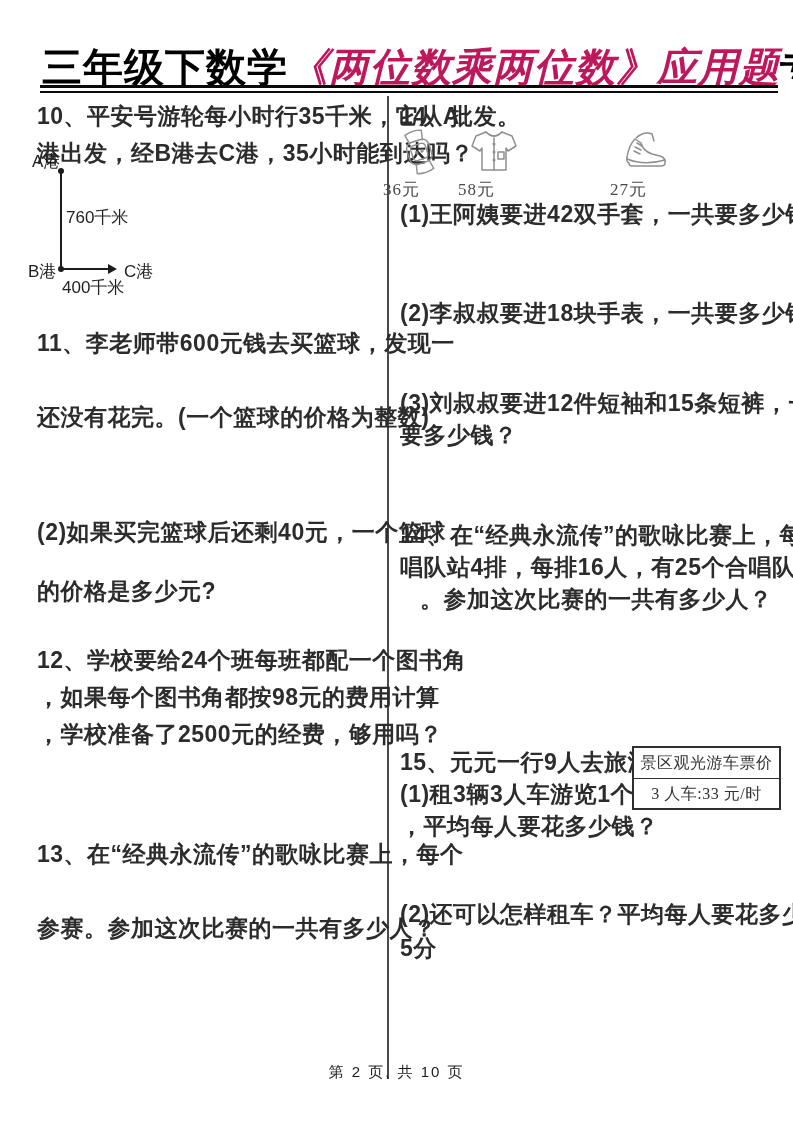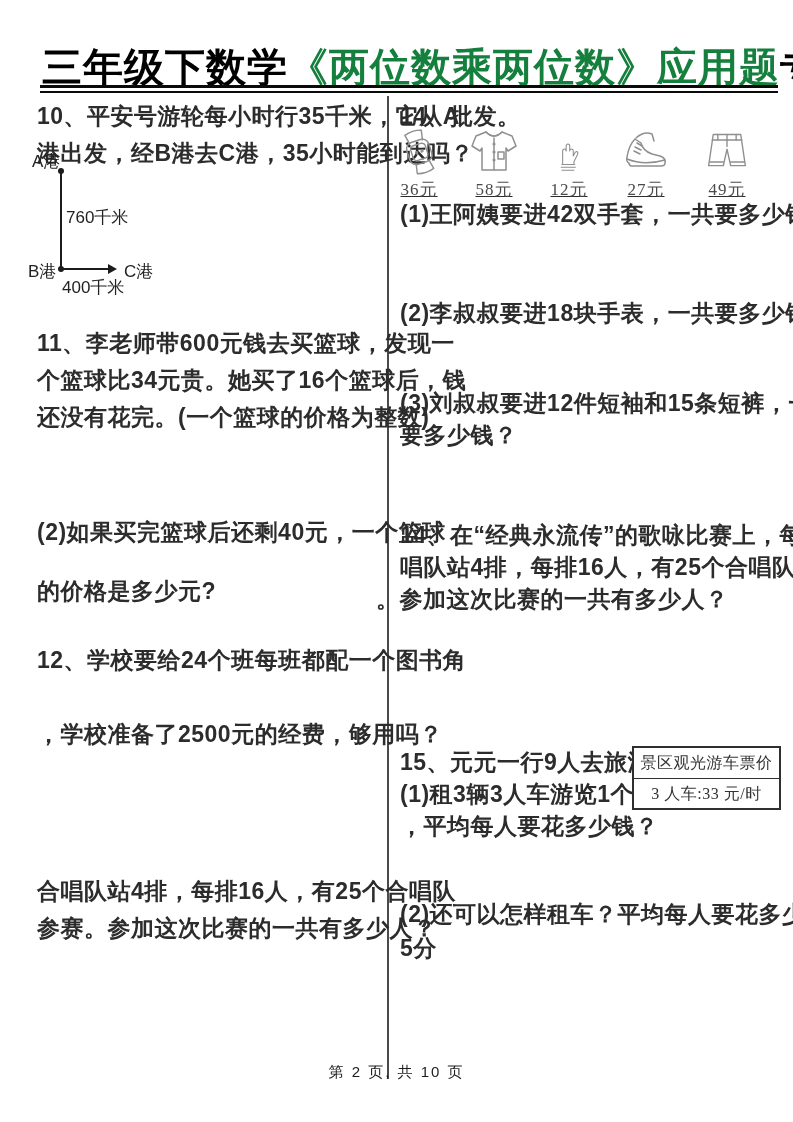--- a/index.html
+++ b/index.html
@@ -1,32 +1,32 @@
 <!DOCTYPE html>
 <html><head>
 <meta charset="utf-8">
 <style>
   html,body{margin:0;padding:0;background:#e9e9e9;}
   #page{position:relative;width:793px;height:1122px;background:#ffffff;margin:0 auto;
         font-family:"Liberation Sans","DejaVu Sans",sans-serif;color:#2c2c2c;overflow:hidden;}
   .title{position:absolute;left:42px;top:40px;font-size:40px;font-weight:700;
          letter-spacing:1px;white-space:nowrap;color:#000;}
-  .title .red{color:#15803d;}
+  .title .red{color:#be185d;font-style:italic;}
   .title-rule{position:absolute;left:40px;top:85px;width:738px;height:3px;
               border-top:3px solid #0a0a0a;border-bottom:2px solid #0a0a0a;}
   .divider{position:absolute;left:387px;top:96px;width:2px;height:983px;background:#4a4a4a;}
   .ln{position:absolute;font-size:23px;font-weight:600;letter-spacing:0.5px;
       white-space:nowrap;color:#2c2c2c;}
   .sm{position:absolute;font-size:17px;font-weight:400;color:#222;white-space:nowrap;}
   .dot{position:absolute;width:6px;height:6px;border-radius:50%;background:#1c1c1c;}
   .vline{position:absolute;width:2px;background:#1c1c1c;}
   .hline{position:absolute;height:2px;background:#1c1c1c;}
   .arrow-right{position:absolute;width:0;height:0;border-left:9px solid #1c1c1c;
                border-top:5px solid transparent;border-bottom:5px solid transparent;}
-  .item{position:absolute;width:72px;text-align:center;text-decoration:underline;}
+  .item{position:absolute;width:72px;}
   .item svg{display:block;margin:0 auto;}
   .price{margin-top:3px;font-family:"Liberation Serif","DejaVu Serif",serif;
          font-size:17px;color:#4a4a4a;letter-spacing:1px;}
   .ticket-table{position:absolute;left:632px;top:746px;width:145px;border:2px solid #2f2f2f;
                 font-family:"Liberation Serif","DejaVu Serif",serif;font-size:16px;color:#333;
                 text-align:center;background:#fff;}
   .ticket-table .trow{height:29px;line-height:29px;border-top:1.5px solid #2f2f2f;
                       letter-spacing:0.5px;white-space:nowrap;}
   .ticket-table .trow:first-child{border-top:none;height:30px;line-height:30px;}
   .footer{position:absolute;left:0;top:1063px;width:793px;text-align:center;
@@ -53,29 +53,29 @@
     <div class="sm" style="left:66px;top:206px">760千米</div>
     <div class="sm" style="left:28px;top:260px">B港</div>
     <div class="dot" style="left:58px;top:266px"></div>
     <div class="hline" style="left:61px;top:268px;width:48px"></div>
     <div class="arrow-right" style="left:108px;top:264px"></div>
     <div class="sm" style="left:124px;top:260px">C港</div>
     <div class="sm" style="left:62px;top:276px">400千米</div>
   </div>
 
   <div class="ln" style="left:37px;top:328px">11、李老师带600元钱去买篮球，发现一</div>
-  <div class="ln" style="left:37px;top:365px">个篮球比34元贵。她买了16个篮球后，钱</div>
   <div class="ln" style="left:37px;top:402px">还没有花完。(一个篮球的价格为整数)</div>
   <div class="ln" style="left:37px;top:517px">(2)如果买完篮球后还剩40元，一个篮球</div>
   <div class="ln" style="left:37px;top:576px">的价格是多少元?</div>
 
   <div class="ln" style="left:37px;top:645px">12、学校要给24个班每班都配一个图书角</div>
+  <div class="ln" style="left:37px;top:682px">，如果每个图书角都按98元的费用计算</div>
   <div class="ln" style="left:37px;top:719px">，学校准备了2500元的经费，够用吗？</div>
 
-  <div class="ln" style="left:37px;top:876px">合唱队站4排，每排16人，有25个合唱队</div>
+  <div class="ln" style="left:37px;top:839px">13、在“经典永流传”的歌咏比赛上，每个</div>
   <div class="ln" style="left:37px;top:913px">参赛。参加这次比赛的一共有多少人？</div>
 
   <div class="ln" style="left:400px;top:101px">14、批发。</div>
 
   <div class="item" style="left:383px;top:127px">
     <svg class="icon" width="46" height="48" viewBox="0 0 48 48">
       <g transform="rotate(-18 24 24)">
         <path d="M17 14 L15 4 Q24 1 33 4 L31 14"></path>
         <path d="M17 36 L15 46 Q24 49 33 46 L31 36"></path>
         <rect x="12" y="13" width="24" height="24" rx="7"></rect>
@@ -93,57 +93,40 @@
       <path d="M16 5 Q24 13 32 5"></path>
       <line x1="24" y1="11" x2="24" y2="43"></line>
       <rect x="28" y="25" width="6" height="7"></rect>
       <circle cx="24" cy="17" r="0.8"></circle>
         <circle cx="24" cy="25" r="0.8"></circle>
         <circle cx="24" cy="33" r="0.8"></circle>
     </svg>
     <div class="price">58元</div>
   </div>
 
-  <div class="item" style="left:533px;top:137px">
-    <svg class="icon" width="34" height="38" viewBox="0 0 48 48">
-      <path d="M15 36 V17 c0-4 5-4 5 0 v-7 c0-4 5-4 5 0 v7 c0-4 5-4 5 0 v7 l2-4 c2-4 6-2 4 2 l-5 10 v4"></path>
-      <path d="M14 36 h18 M13 40 h20 M14 44 h17"></path>
-    </svg>
-    <div class="price">12元</div>
-  </div>
 
   <div class="item" style="left:610px;top:127px">
     <svg class="icon" width="50" height="48" viewBox="0 0 48 48">
       <path d="M14 11 Q22 4 30 7 L32 14"></path>
       <path d="M7 36 Q4 35 5 30 Q7 18 13 12 L19 16 Q21 24 30 27 L38 29 Q44 31 43 36 Q43 39 39 39 L10 39 Q7 39 7 36 Z"></path>
       <path d="M15 16 l5 3 M13 20 l6 3 M12 24 l6 3"></path>
       <path d="M5 32 Q22 39 43 33"></path>
     </svg>
     <div class="price">27元</div>
   </div>
 
-  <div class="item" style="left:691px;top:127px">
-    <svg class="icon" width="44" height="48" viewBox="0 0 48 48">
-      <path d="M9 6 H39 L44 40 H28 L24 22 L20 40 H4 Z"></path>
-      <line x1="8" y1="12" x2="40" y2="12"></line>
-      <path d="M14 6 v6 M24 6 v6 M34 6 v6"></path>
-      <path d="M24 12 v7"></path>
-      <path d="M5 36 h15 M28 36 h15"></path>
-    </svg>
-    <div class="price">49元</div>
-  </div>
 
   <div class="ln" style="left:400px;top:199px">(1)王阿姨要进42双手套，一共要多少钱？</div>
   <div class="ln" style="left:400px;top:298px">(2)李叔叔要进18块手表，一共要多少钱？</div>
   <div class="ln" style="left:400px;top:388px">(3)刘叔叔要进12件短袖和15条短裤，一共</div>
   <div class="ln" style="left:400px;top:420px">要多少钱？</div>
 
   <div class="ln" style="left:400px;top:520px">14、在“经典永流传”的歌咏比赛上，每个合</div>
   <div class="ln" style="left:400px;top:552px">唱队站4排，每排16人，有25个合唱队参赛</div>
-  <div class="ln" style="left:376px;top:584px">。参加这次比赛的一共有多少人？</div>
+  <div class="ln" style="left:420px;top:584px">。参加这次比赛的一共有多少人？</div>
 
   <div class="ln" style="left:400px;top:747px">15、元元一行9人去旅游。</div>
   <div class="ln" style="left:400px;top:779px">(1)租3辆3人车游览1个小时</div>
   <div class="ln" style="left:400px;top:811px">，平均每人要花多少钱？</div>
 
   <div class="ticket-table">
     <div class="trow">景区观光游车票价</div>
     <div class="trow">3 人车:33 元/时</div>
   </div>
 

